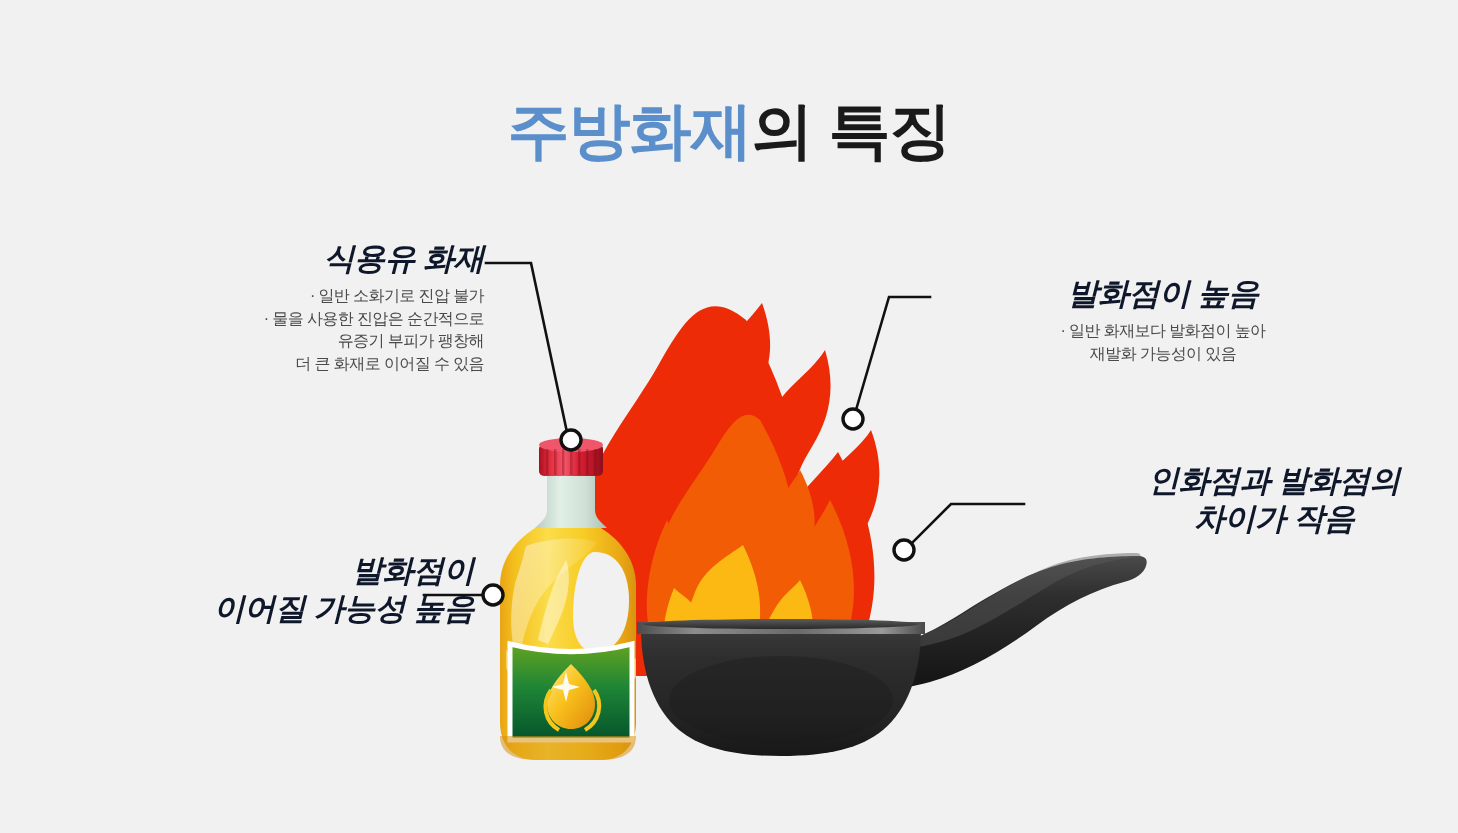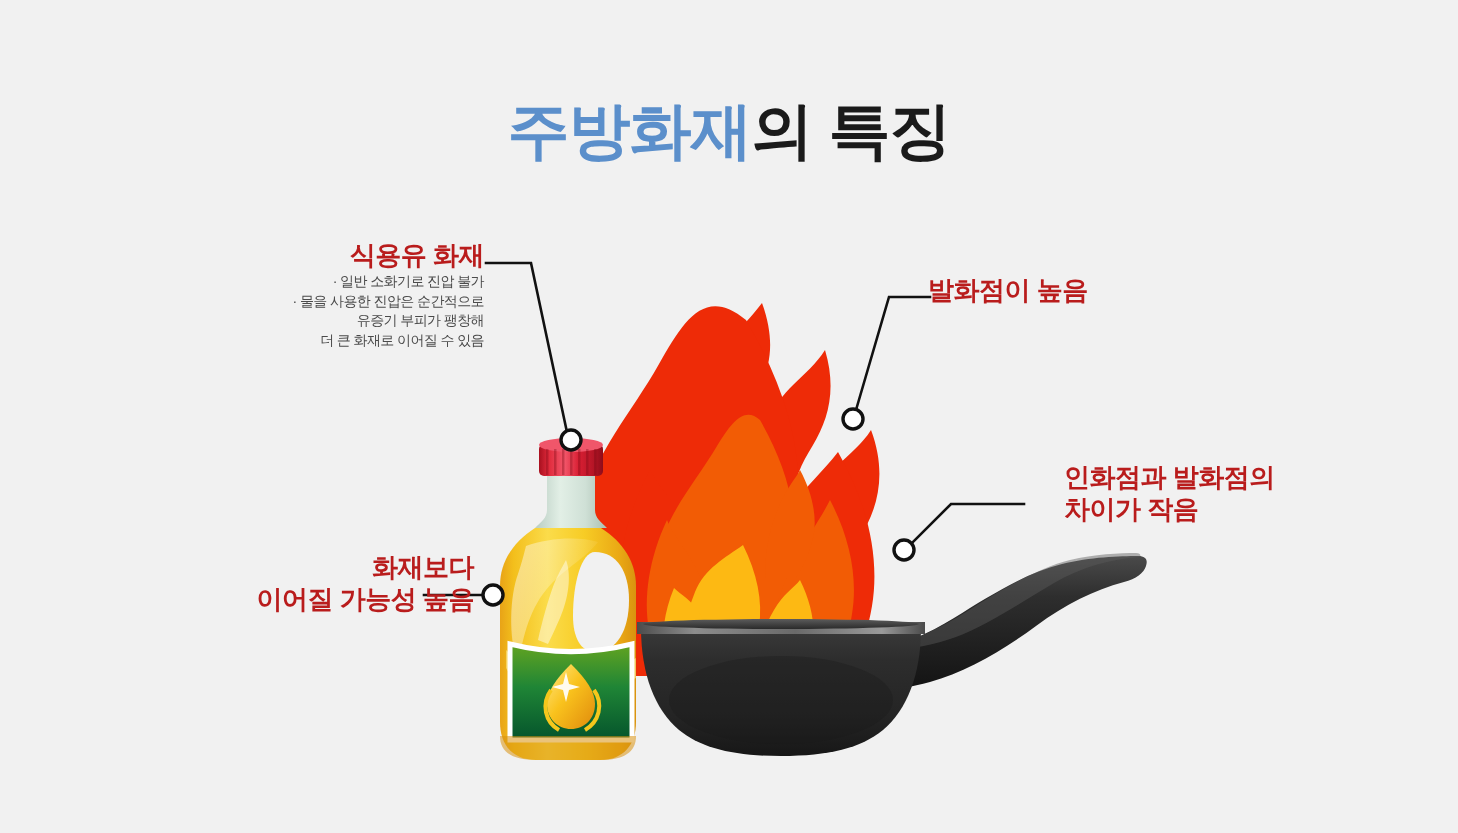--- a/index.html
+++ b/index.html
@@ -21,29 +21,29 @@
     letter-spacing:-1px;
     line-height:1.05;
     white-space:nowrap;
   }
   .title .accent{color:#5b8fcb;}
   .title .plain{color:#1a1a1a;}
 
   
   .callout{position:absolute;}
   .c-head{
-    font-size:26px;font-weight:bold;color:#b91c1c;
-    line-height:1.22;white-space:pre-line;letter-spacing:-0.5px;
+    font-size:31px;font-weight:bold;color:#0f172a;
+    line-height:1.22;white-space:pre-line;letter-spacing:-0.5px;font-style:italic;
   }
   .c-sub{
-    font-size:14px;color:#4a4a4a;line-height:1.42;
-    white-space:pre-line;letter-spacing:-0.6px;
+    font-size:16px;color:#4a4a4a;line-height:1.42;
+    white-space:pre-line;letter-spacing:-0.6px;margin-top:7px;
   }
   .ta-r{text-align:right;}
-  .ta-l{text-align:left;}
+  .ta-l{text-align:center;}
 
   
   #callout-oil-fire      {left:18px; top:240px; width:466px;}
   #callout-large-fire    {left:18px; top:552px; width:456px;}
   #callout-high-ignition {left:928px;top:275px; width:470px;}
   #callout-small-diff    {left:1030px;top:462px;width:420px;margin-left:34px;}
 
   
   svg.art{position:absolute;left:0;top:0;width:1458px;height:833px;overflow:visible;}
   .leader{fill:none;stroke:#111;stroke-width:2.6;stroke-linecap:square;stroke-linejoin:miter;}
@@ -335,26 +335,28 @@
 
   <div class="callout ta-r" id="callout-oil-fire">
     <div class="c-head">식용유 화재</div>
     <div class="c-sub">· 일반 소화기로 진압 불가
 · 물을 사용한 진압은 순간적으로
 유증기 부피가 팽창해
 더 큰 화재로 이어질 수 있음</div>
   </div>
 
   <div class="callout ta-r" id="callout-large-fire">
-    <div class="c-head">화재보다
+    <div class="c-head">발화점이
 이어질 가능성 높음</div>
   </div>
 
   <div class="callout ta-l" id="callout-high-ignition">
     <div class="c-head">발화점이 높음</div>
+    <div class="c-sub">· 일반 화재보다 발화점이 높아
+  재발화 가능성이 있음</div>
   </div>
 
   <div class="callout ta-l" id="callout-small-diff">
     <div class="c-head">인화점과 발화점의
 차이가 작음</div>
   </div>
 
 </div>
 
 </body></html>

